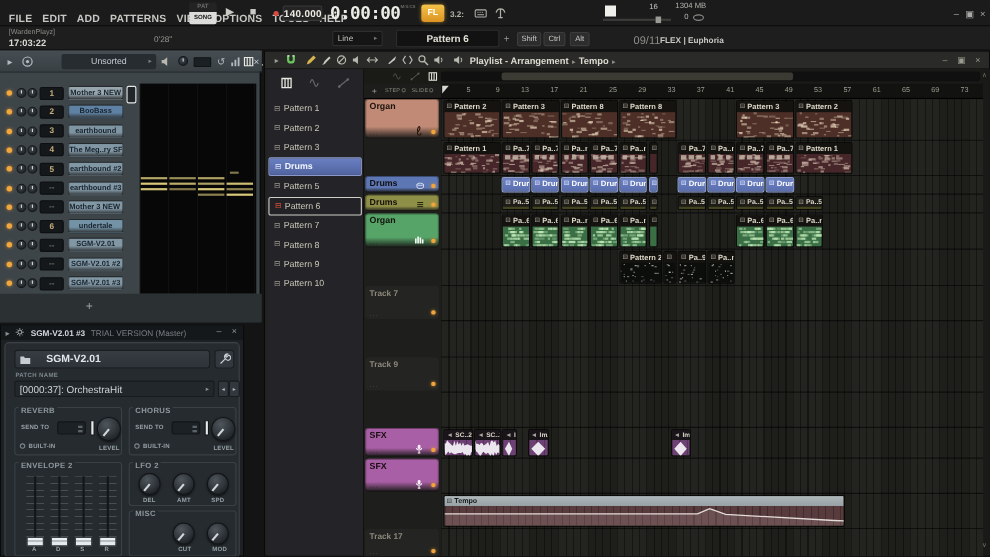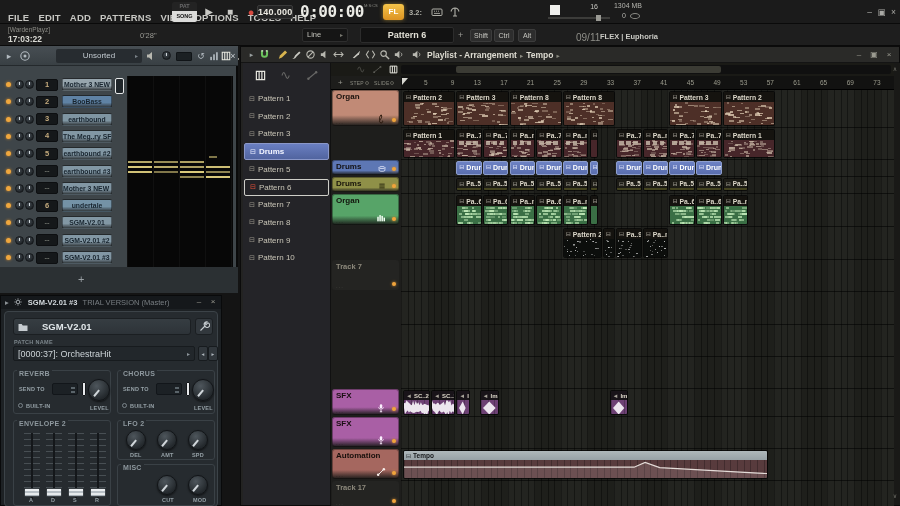--- a/index.html
+++ b/index.html
@@ -775,50 +775,43 @@
                   </g>
                 </svg>
               </div>
               <div class="tr-led"></div>
             </div>
             <div class="tr-head" style="top: 170px; height: 30px;">
               <div class="tr-name">Track 7</div>
               <div class="tr-dots">...</div>
               <div class="tr-led"></div>
             </div>
+            <div class="tr-head" style="top: 235px; height: 30px;">
+              <div class="tr-name">Track 9</div>
+              <div class="tr-dots">...</div>
+              <div class="tr-led"></div>
+            </div>
             <div class="tr-head named" style="top: 299px; height: 26px; background: linear-gradient(rgb(169, 95, 165), rgb(169, 95, 165) 70%, rgba(0, 0, 0, 0.12));">
               <div class="tr-name">SFX</div>
               <div class="tr-dots">...</div>
               <div class="tr-ic">
                 <svg width="10" height="10" viewBox="0 0 12 12">
                   <rect x="4.5" y="1.5" width="3" height="4.8" rx="1.5" fill="#fbeffd"></rect>
                   <path d="M3.2 5.2c0 2.8 5.6 2.8 5.6 0M6 8.2V10.5M4.6 10.5h2.8" stroke="#fbeffd" fill="none" stroke-width="1.1"></path>
                 </svg>
               </div>
               <div class="tr-led"></div>
             </div>
             <div class="tr-head named" style="top: 327px; height: 30px; background: linear-gradient(rgb(169, 95, 165), rgb(169, 95, 165) 70%, rgba(0, 0, 0, 0.12));">
               <div class="tr-name">SFX</div>
               <div class="tr-dots">...</div>
               <div class="tr-ic">
                 <svg width="10" height="10" viewBox="0 0 12 12">
                   <rect x="4.5" y="1.5" width="3" height="4.8" rx="1.5" fill="#fbeffd"></rect>
                   <path d="M3.2 5.2c0 2.8 5.6 2.8 5.6 0M6 8.2V10.5M4.6 10.5h2.8" stroke="#fbeffd" fill="none" stroke-width="1.1"></path>
-                </svg>
-              </div>
-              <div class="tr-led"></div>
-            </div>
-            <div class="tr-head named" style="top: 359px; height: 30px; background: linear-gradient(rgb(165, 103, 95), rgb(165, 103, 95) 70%, rgba(0, 0, 0, 0.12));">
-              <div class="tr-name">Automation</div>
-              <div class="tr-dots">...</div>
-              <div class="tr-ic">
-                <svg width="10" height="10" viewBox="0 0 12 12">
-                  <path d="M2.6 9.4L9.4 2.6" stroke="#f6ece8" stroke-width="1.2"></path>
-                  <circle cx="2.6" cy="9.4" r="1.5" fill="#f6ece8"></circle>
-                  <circle cx="9.4" cy="2.6" r="1.5" fill="#f6ece8"></circle>
                 </svg>
               </div>
               <div class="tr-led"></div>
             </div>
             <div class="tr-head" style="top: 391px; height: 26px;">
               <div class="tr-name">Track 17</div>
               <div class="tr-dots">...</div>
               <div class="tr-led"></div>
             </div>
           </div>

